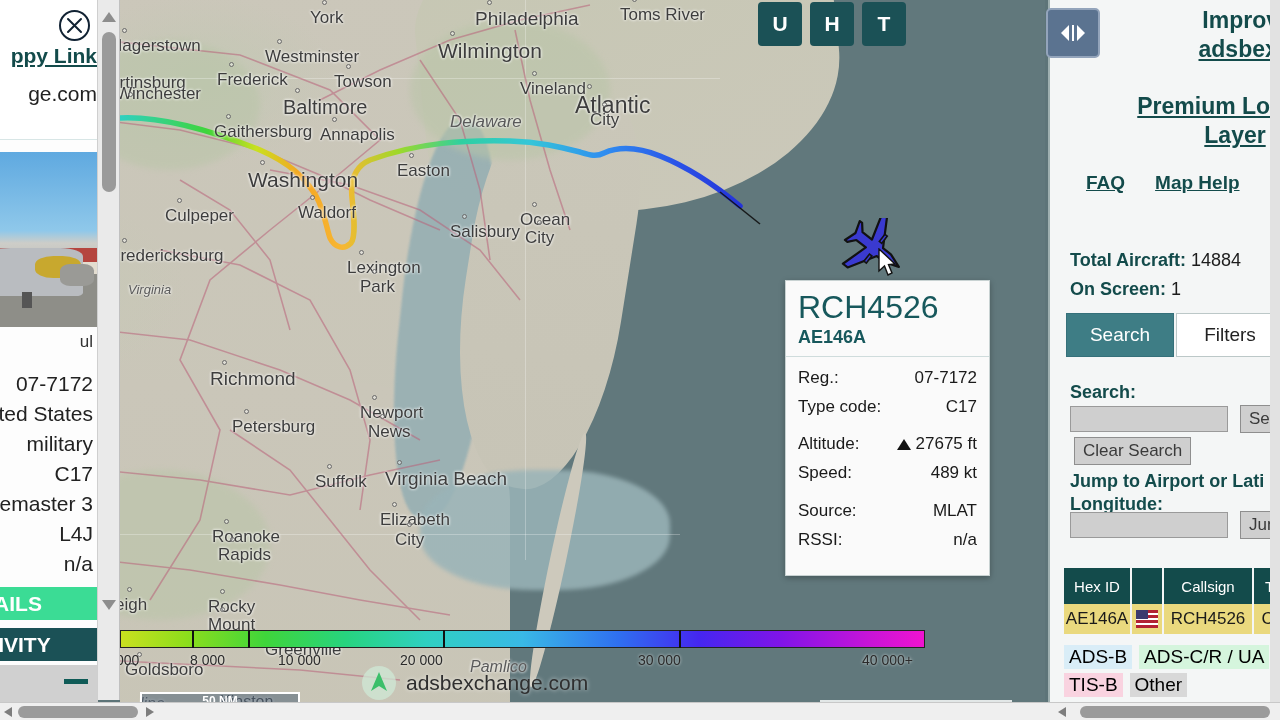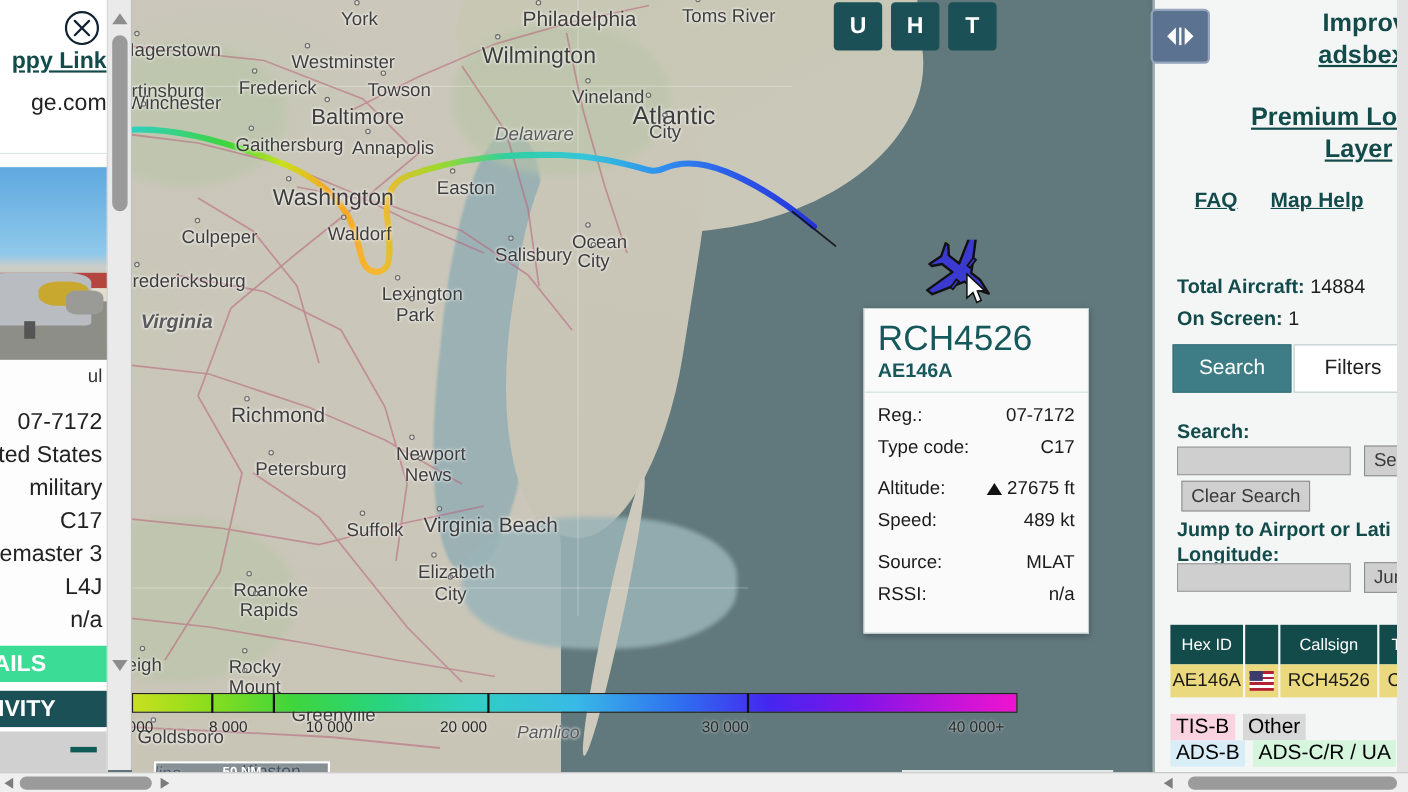--- a/index.html
+++ b/index.html
@@ -395,21 +395,21 @@
       <div class="maplabel" style="left: 400px; top: 210px; font-size: 17px;">Ocean</div>
       <div class="citydot" style="left: 412px; top: 202px;"></div>
       <div class="maplabel" style="left: 405px; top: 228px; font-size: 17px;">City</div>
       <div class="citydot" style="left: 417px; top: 220px;"></div>
       <div class="maplabel" style="left: -10px; top: 246px; font-size: 17px;">Fredericksburg</div>
       <div class="citydot" style="left: 2px; top: 238px;"></div>
       <div class="maplabel" style="left: 227px; top: 258px; font-size: 17px;">Lexington</div>
       <div class="citydot" style="left: 239px; top: 250px;"></div>
       <div class="maplabel" style="left: 240px; top: 277px; font-size: 17px;">Park</div>
       <div class="citydot" style="left: 252px; top: 269px;"></div>
-      <div class="maplabel it" style="left: 8px; top: 282px; font-size: 18px; font-weight: bold;">Virginia</div>
+      <div class="maplabel it" style="left: 8px; top: 282px; font-size: 13px;">Virginia</div>
       <div class="maplabel" style="left: 90px; top: 368px; font-size: 19px;">Richmond</div>
       <div class="citydot" style="left: 102px; top: 360px;"></div>
       <div class="maplabel" style="left: 240px; top: 403px; font-size: 17px;">Newport</div>
       <div class="citydot" style="left: 252px; top: 395px;"></div>
       <div class="maplabel" style="left: 248px; top: 422px; font-size: 17px;">News</div>
       <div class="citydot" style="left: 260px; top: 414px;"></div>
       <div class="maplabel" style="left: 112px; top: 417px; font-size: 17px;">Petersburg</div>
       <div class="citydot" style="left: 124px; top: 409px;"></div>
       <div class="maplabel" style="left: 195px; top: 472px; font-size: 17px;">Suffolk</div>
       <div class="citydot" style="left: 207px; top: 464px;"></div>
@@ -455,20 +455,27 @@
     </div>
   <div id="sclab-layer">
       <div class="sclab" style="left: -4px;">000</div>
       <div class="sclab" style="left: 70px;">8 000</div>
       <div class="sclab" style="left: 158px;">10 000</div>
       <div class="sclab" style="left: 280px;">20 000</div>
       <div class="sclab" style="left: 518px;">30 000</div>
       <div class="sclab" style="left: 742px;">40 000+</div>
     </div>
 
+  <div id="brandwrap">
+    <svg width="38" height="38" viewBox="0 0 38 38">
+      <circle cx="19" cy="19" r="17" fill="#cfe8d6" opacity=".75"></circle>
+      <path d="M19,8 L27,27 L19,22 L11,27 Z" fill="#3bbf6a"></path>
+    </svg>
+    <span id="brandtext">adsbexchange.com</span>
+  </div>
 
   <div id="scalebar">50 NM</div>
 
   <div id="osm">
     <span>© </span><a href="#">OpenStreetMap</a><span> contributors.</span>
   </div>
 </div>
 
 <div id="popup">
   <div id="popup-hd">
@@ -609,25 +616,25 @@
       <div class="th" style="width:88px;">Callsign</div>
       <div class="td" style="width:88px;">RCH4526</div>
     </div>
     <div>
       <div class="th" style="width:46px;">Typ</div>
       <div class="td" style="width:46px;">C17</div>
     </div>
   </div>
 
   <div id="rp-legend">
+    <div>
+      <span class="lg" style="background: rgb(217, 237, 247);">ADS-B</span><span class="lg" style="background: rgb(213, 245, 221);">ADS-C/R / UA</span>
+    </div>
     <div style="margin-top:4px;">
       <span class="lg" style="background: rgb(249, 211, 224);">TIS-B</span><span class="lg" style="background: rgb(216, 216, 216);">Other</span>
-    </div>
-    <div>
-      <span class="lg" style="background: rgb(217, 237, 247);">ADS-B</span><span class="lg" style="background: rgb(213, 245, 221);">ADS-C/R / UA</span>
     </div>
   </div>
 
   <div id="rp-vscroll"></div>
 </div>
 
 <div id="rp-collapse">
   <svg width="34" height="22" viewBox="0 0 34 22">
     <path d="M13,3 L5,11 L13,19 Z" fill="#fff"></path>
     <path d="M21,3 L29,11 L21,19 Z" fill="#fff"></path>

